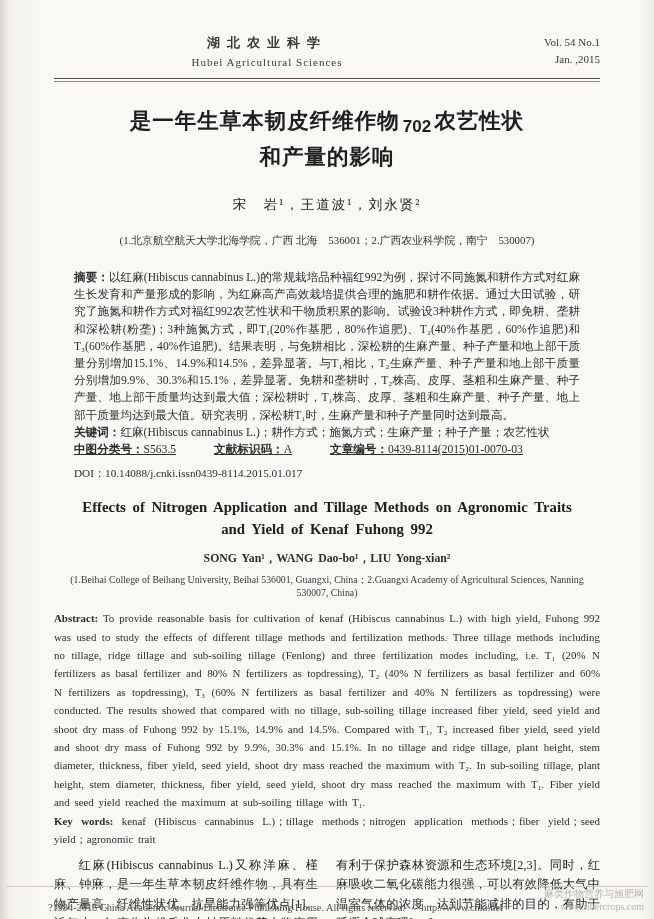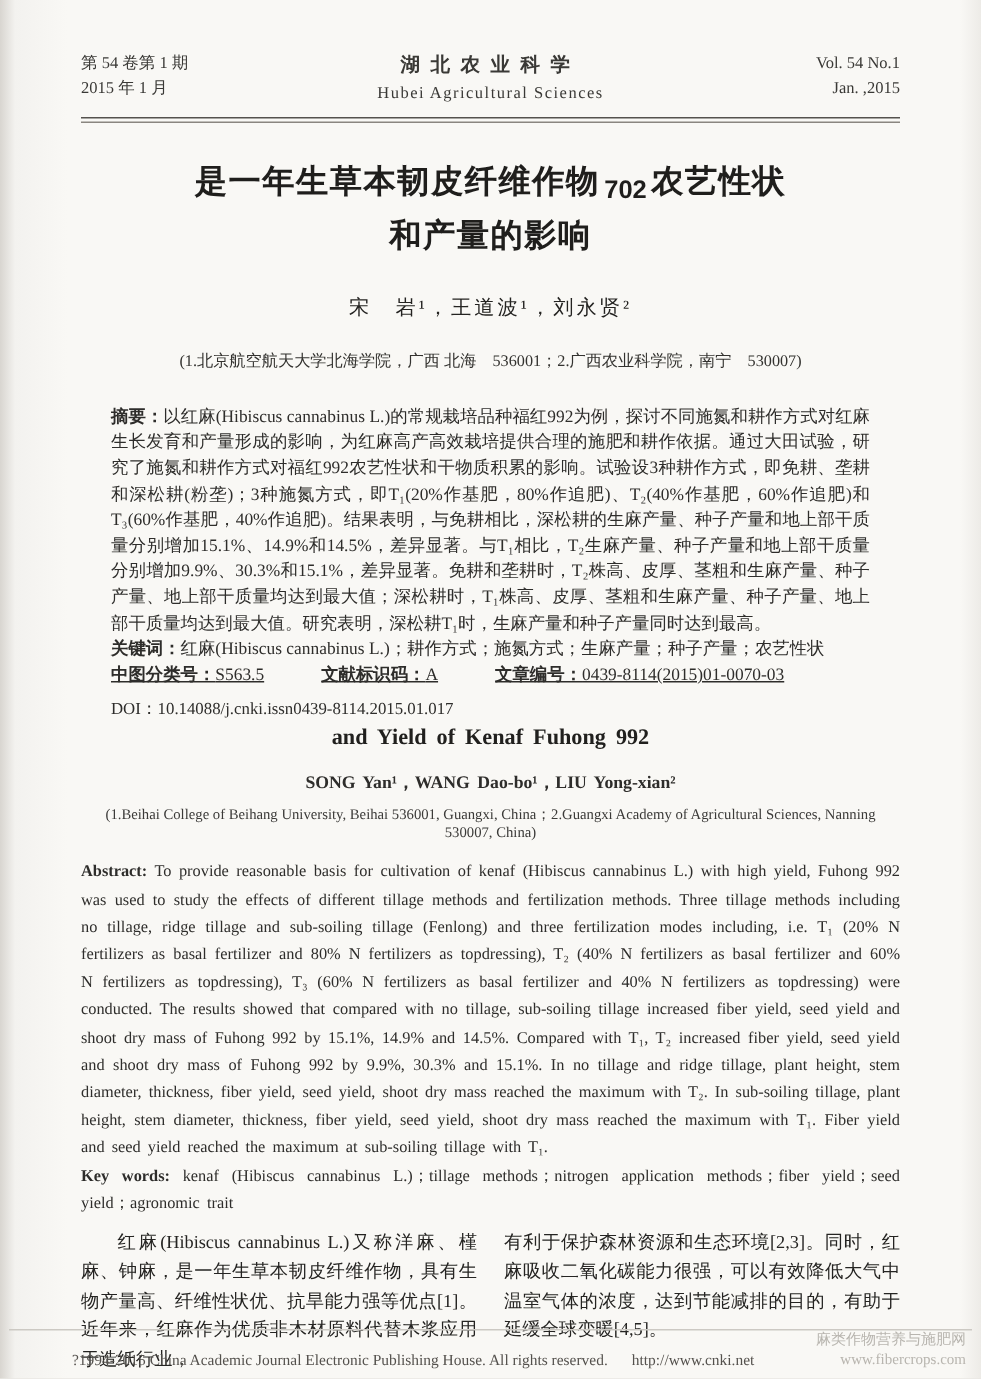--- a/index.html
+++ b/index.html
@@ -47,24 +47,20 @@
   .copyright{font-size:10.3px;color:#54514d;white-space:nowrap;}
   .copyright .url{margin-left:16px;}
   .watermark{text-align:right;font-size:10px;line-height:13px;color:#b8b5af;white-space:nowrap;}
 </style>
 </head>
 <body>
 
 <div class="page">
 
   <div class="jheader">
-    <div class="jh-left">
-      <div>第 54 卷第 1 期</div>
-      <div>2015 年 1 月</div>
-    </div>
     <div class="jh-center">
       <div class="jh-cn">湖北农业科学</div>
       <div class="jh-en">Hubei Agricultural Sciences</div>
     </div>
     <div class="jh-right">
       <div>Vol. 54 No.1</div>
       <div>Jan. ,2015</div>
     </div>
   </div>
   <div class="header-rule"></div>
@@ -81,20 +77,21 @@
     <p class="para"><span class="bold">摘要：</span><span>以红麻(Hibiscus cannabinus L.)的常规栽培品种福红992为例，探讨不同施氮和耕作方式对红麻生长发育和产量形成的影响，为红麻高产高效栽培提供合理的施肥和耕作依据。通过大田试验，研究了施氮和耕作方式对福红992农艺性状和干物质积累的影响。试验设3种耕作方式，即免耕、垄耕和深松耕(粉垄)；3种施氮方式，即T₁(20%作基肥，80%作追肥)、T₂(40%作基肥，60%作追肥)和T₃(60%作基肥，40%作追肥)。结果表明，与免耕相比，深松耕的生麻产量、种子产量和地上部干质量分别增加15.1%、14.9%和14.5%，差异显著。与T₁相比，T₂生麻产量、种子产量和地上部干质量分别增加9.9%、30.3%和15.1%，差异显著。免耕和垄耕时，T₂株高、皮厚、茎粗和生麻产量、种子产量、地上部干质量均达到最大值；深松耕时，T₁株高、皮厚、茎粗和生麻产量、种子产量、地上部干质量均达到最大值。研究表明，深松耕T₁时，生麻产量和种子产量同时达到最高。</span></p>
     <p class="para"><span class="bold">关键词：</span><span>红麻(Hibiscus cannabinus L.)；耕作方式；施氮方式；生麻产量；种子产量；农艺性状</span></p>
     <div class="class-line">
       <span><span class="bold">中图分类号：</span><span>S563.5</span></span>
       <span><span class="bold">文献标识码：</span><span>A</span></span>
       <span><span class="bold">文章编号：</span><span>0439-8114(2015)01-0070-03</span></span>
     </div>
     <div class="doi-line">DOI：10.14088/j.cnki.issn0439-8114.2015.01.017</div>
   </div>
 
+  <div class="title-en">Effects of Nitrogen Application and Tillage Methods on Agronomic Traits</div>
   <div class="title-en" style="margin-top:0;">and Yield of Kenaf Fuhong 992</div>
   <div class="authors-en">SONG Yan¹，WANG Dao-bo¹，LIU Yong-xian²</div>
   <div class="affil-en">(1.Beihai College of Beihang University, Beihai 536001, Guangxi, China；2.Guangxi Academy of Agricultural Sciences, Nanning 530007, China)</div>
 
   <p class="para abstract-en"><span class="bold">Abstract:</span><span> To provide reasonable basis for cultivation of kenaf (Hibiscus cannabinus L.) with high yield, Fuhong 992 was used to study the effects of different tillage methods and fertilization methods. Three tillage methods including no tillage, ridge tillage and sub-soiling tillage (Fenlong) and three fertilization modes including, i.e. T₁ (20% N fertilizers as basal fertilizer and 80% N fertilizers as topdressing), T₂ (40% N fertilizers as basal fertilizer and 60% N fertilizers as topdressing), T₃ (60% N fertilizers as basal fertilizer and 40% N fertilizers as topdressing) were conducted. The results showed that compared with no tillage, sub-soiling tillage increased fiber yield, seed yield and shoot dry mass of Fuhong 992 by 15.1%, 14.9% and 14.5%. Compared with T₁, T₂ increased fiber yield, seed yield and shoot dry mass of Fuhong 992 by 9.9%, 30.3% and 15.1%. In no tillage and ridge tillage, plant height, stem diameter, thickness, fiber yield, seed yield, shoot dry mass reached the maximum with T₂. In sub-soiling tillage, plant height, stem diameter, thickness, fiber yield, seed yield, shoot dry mass reached the maximum with T₁. Fiber yield and seed yield reached the maximum at sub-soiling tillage with T₁.</span></p>
   <p class="para abstract-en" style="margin-top:0;"><span class="bold">Key words:</span><span> kenaf (Hibiscus cannabinus L.)；tillage methods；nitrogen application methods；fiber yield；seed yield；agronomic trait</span></p>
 
   <div class="body-cols">
     <p class="body-col indent-first">红麻(Hibiscus cannabinus L.)又称洋麻、槿麻、钟麻，是一年生草本韧皮纤维作物，具有生物产量高、纤维性状优、抗旱能力强等优点[1]。近年来，红麻作为优质非木材原料代替木浆应用于造纸行业，</p>
     <p class="body-col">有利于保护森林资源和生态环境[2,3]。同时，红麻吸收二氧化碳能力很强，可以有效降低大气中温室气体的浓度，达到节能减排的目的，有助于延缓全球变暖[4,5]。</p>

